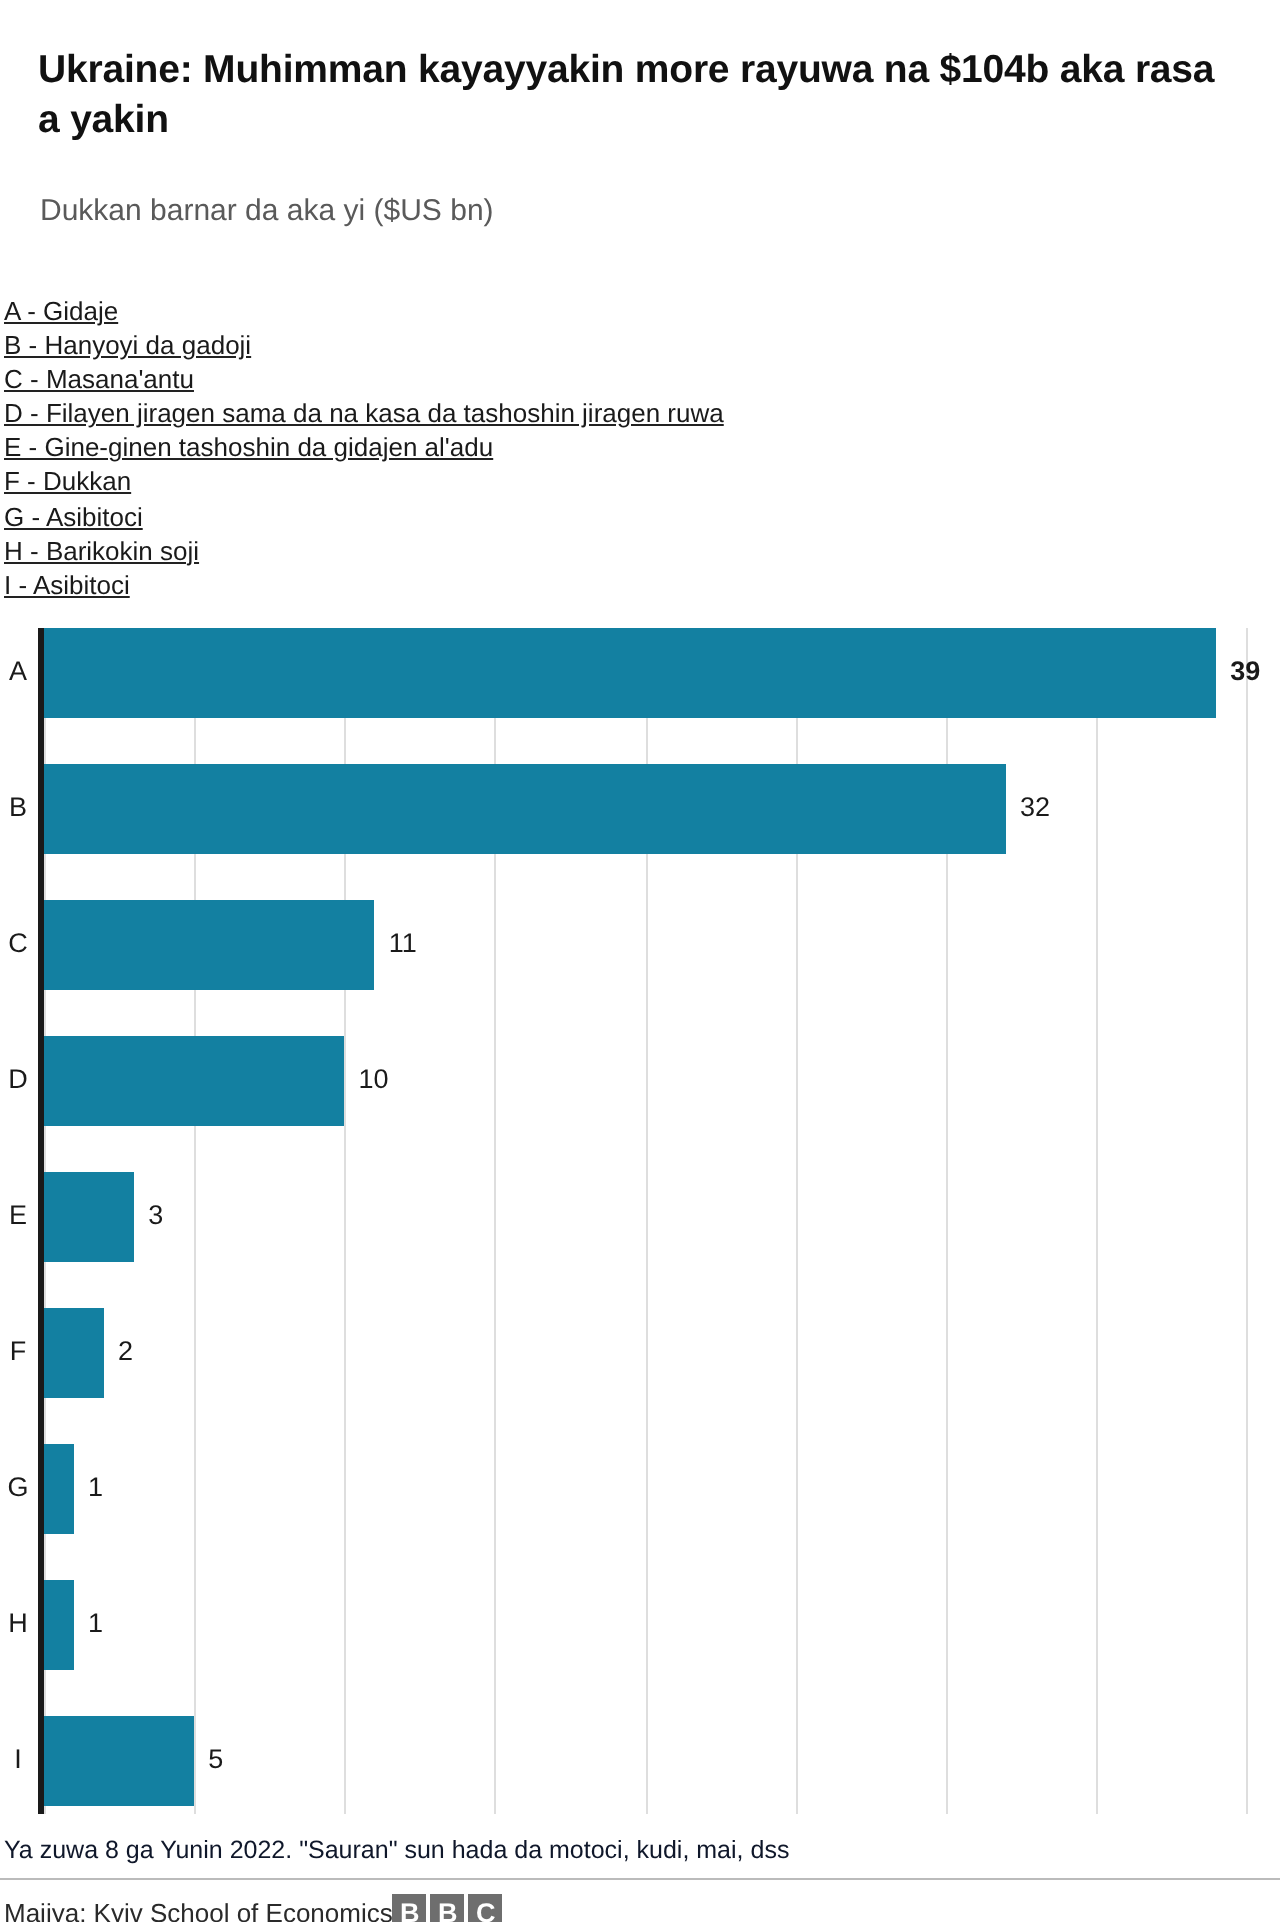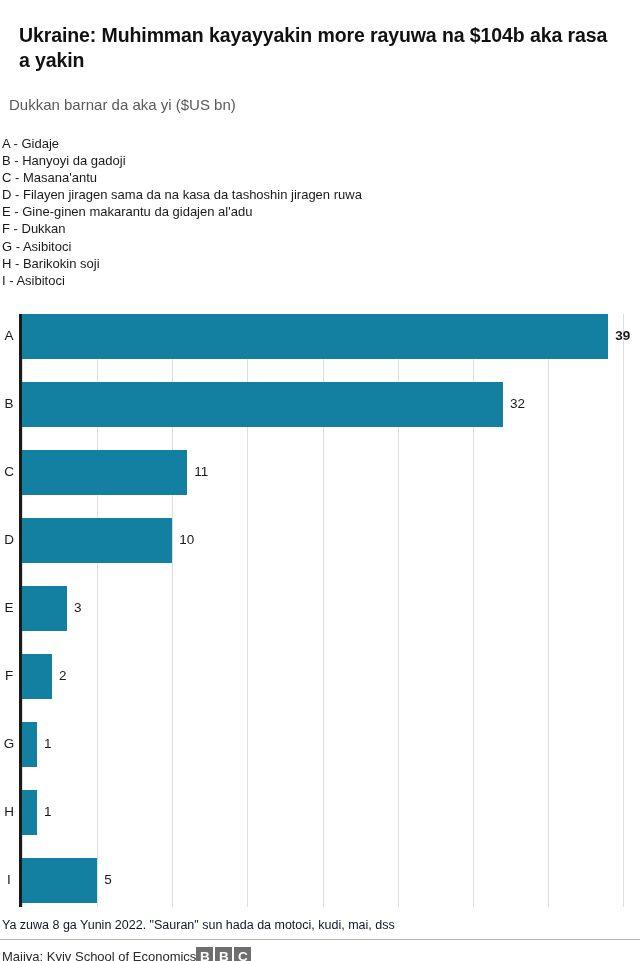--- a/index.html
+++ b/index.html
@@ -30,30 +30,31 @@
     line-height: 25px;
     color: #111111;
     margin: 17px;
     padding-top: 6px;
     letter-spacing: -0.1px;
   }
   .chart-subtitle {
     font-size: 15px;
     color: #5a5a5a;
     line-height: 20px;
-    margin: 7px;
+    margin: 18px;
     padding-top: 5px;
     font-weight: normal;
   }
 
   
   .key-list {
     margin: 0;
     padding: 13px 7px 0 2px;
     list-style: none;
+    text-decoration: underline;
   }
   .key-item {
     font-size: 13px;
     line-height: 17.1px;
     color: #1a1a1a;
     white-space: nowrap;
   }
 
   
   .chart-wrap {
@@ -176,21 +177,21 @@
   <div class="header">
     <h1 class="chart-title">Ukraine: Muhimman kayayyakin more rayuwa na $104b aka rasa a yakin</h1>
     <p class="chart-subtitle">Dukkan barnar da aka yi ($US bn)</p>
   </div>
 
   <ul class="key-list">
     <li class="key-item">A - Gidaje</li>
     <li class="key-item">B - Hanyoyi da gadoji</li>
     <li class="key-item">C - Masana'antu</li>
     <li class="key-item">D - Filayen jiragen sama da na kasa da tashoshin jiragen ruwa</li>
-    <li class="key-item">E - Gine-ginen makarantu da gidajen al'adu</li>
+    <li class="key-item">E - Gine-ginen tashoshin da gidajen al'adu</li>
     <li class="key-item">F - Dukkan</li>
     <li class="key-item">G - Asibitoci</li>
     <li class="key-item">H - Barikokin soji</li>
     <li class="key-item">I - Asibitoci</li>
   </ul>
 
   <div class="chart-wrap">
     <div class="plot">
       <div class="gridlines" id="gridlines">
           <div class="gridline" style="left: 0px;"></div>

